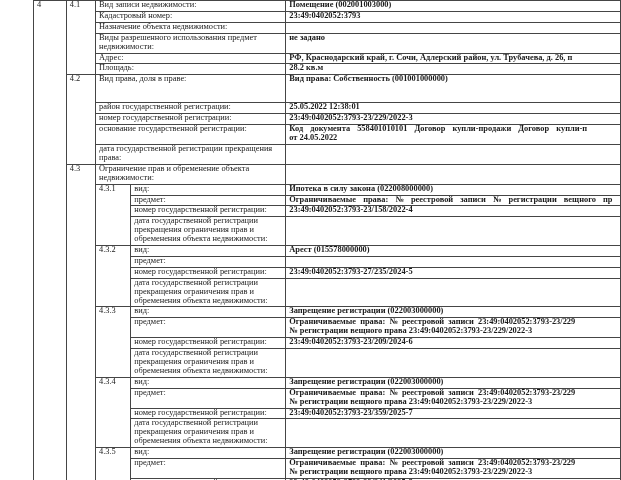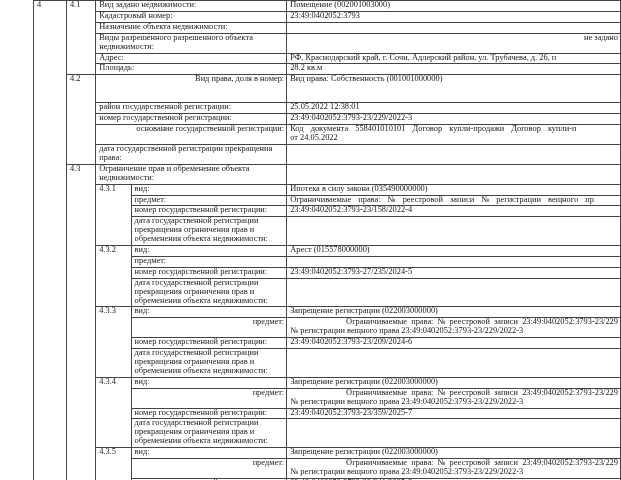--- a/index.html
+++ b/index.html
@@ -13,71 +13,71 @@
     position:absolute; left:33px; top:0;
     border-collapse:collapse; table-layout:fixed;
   }
   table.reg td {
     border:1px solid #454545;
     vertical-align:top;
     padding:0 2px 1px 3px;
     font-size:8.4px; line-height:8.9px;
   }
   td.num { vertical-align:middle; padding-left:4px; }
-  td.vm  { vertical-align:middle;text-align:right; }
-  td.val { white-space:nowrap; }
+  td.vm  { vertical-align:middle; }
+  td.val { white-space:nowrap;font-weight:bold; }
   .line  { white-space:nowrap; }
-  .sp1   { word-spacing:2px;text-align:right; }
+  .sp1   { word-spacing:2px; }
   .sp2   { word-spacing:5px; }
   tr.h26 > td { height:26px; }
 </style>
 </head>
 <body>
 
 <div class="page">
   <table class="reg">
     <colgroup>
       <col style="width:34px">
         <col style="width:30px">
         <col style="width:36px">
       <col style="width:160px">
         <col style="width:335px">
     </colgroup>
 
     <tbody>
         <tr>
       <td class="num" rowspan="32">4</td>
       <td class="num" rowspan="6">4.1</td>
-      <td colspan="2">Вид задано недвижимости:</td>
+      <td colspan="2">Вид записи недвижимости:</td>
       <td class="val">Помещение (002001003000)</td>
     </tr>
     <tr>
       <td colspan="2">Кадастровый номер:</td>
       <td class="val">23:49:0402052:3793</td>
     </tr>
     <tr>
       <td colspan="2">Назначение объекта недвижимости:</td>
       <td class="val"></td>
     </tr>
     <tr>
-      <td colspan="2">Виды разрешенного разрешенного объекта недвижимости:</td>
+      <td colspan="2">Виды разрешенного использования предмет недвижимости:</td>
       <td class="val vm">не задано</td>
     </tr>
     <tr>
       <td colspan="2">Адрес:</td>
       <td class="val">РФ, Краснодарский край, г. Сочи, Адлерский район, ул. Трубачева, д. 26, п</td>
     </tr>
     <tr>
       <td colspan="2">Площадь:</td>
       <td class="val">28.2 кв.м</td>
     </tr>
 
     <tr class="h26">
       <td class="num" rowspan="5">4.2</td>
-      <td class="vm" colspan="2">Вид права, доля в номер:</td>
+      <td class="vm" colspan="2">Вид права, доля в праве:</td>
       <td class="val">Вид права: Собственность (001001000000)</td>
     </tr>
     <tr>
       <td colspan="2">район государственной регистрации:</td>
       <td class="val">25.05.2022 12:38:01</td>
     </tr>
     <tr>
       <td colspan="2">номер государственной регистрации:</td>
       <td class="val">23:49:0402052:3793-23/229/2022-3</td>
     </tr>
@@ -95,21 +95,21 @@
 
     <tr>
       <td class="num" rowspan="21">4.3</td>
       <td colspan="2">Ограничение прав и обременение объекта недвижимости:</td>
       <td class="val"></td>
     </tr>
 
     <tr>
       <td class="num" rowspan="4">4.3.1</td>
       <td>вид:</td>
-      <td class="val">Ипотека в силу закона (035490000000)</td>
+      <td class="val">Ипотека в силу закона (022008000000)</td>
     </tr>
     <tr>
       <td>предмет:</td>
       <td class="val">
         <div class="line sp2">Ограничиваемые права: № реестровой записи № регистрации вещного пр</div>
       </td>
     </tr>
     <tr>
       <td>номер государственной регистрации:</td>
       <td class="val">23:49:0402052:3793-23/158/2022-4</td>

